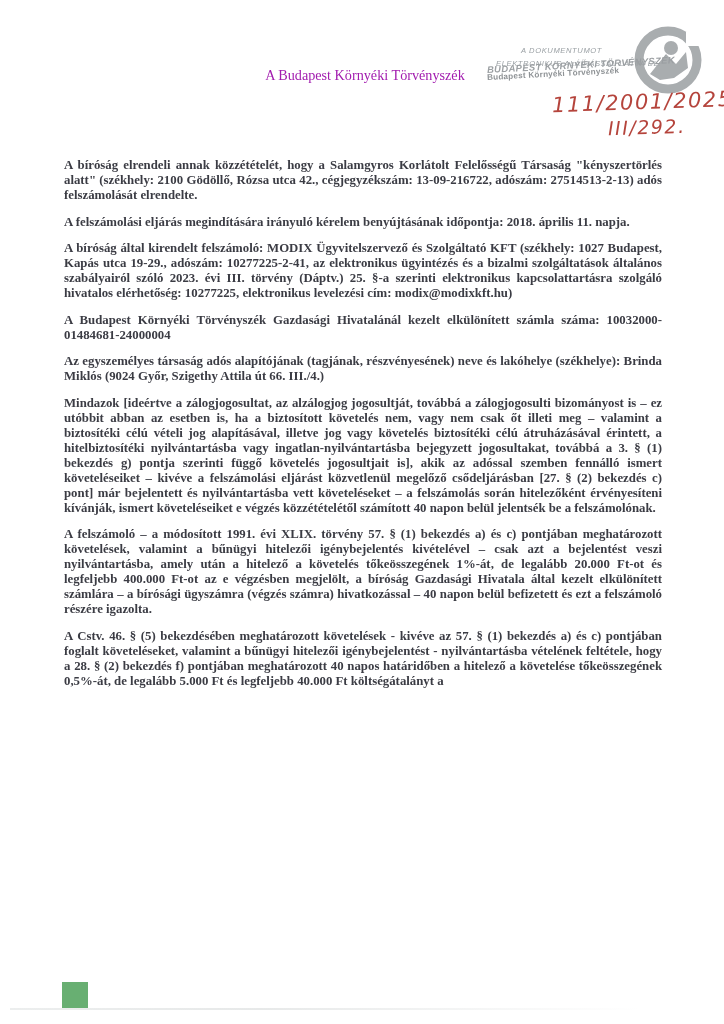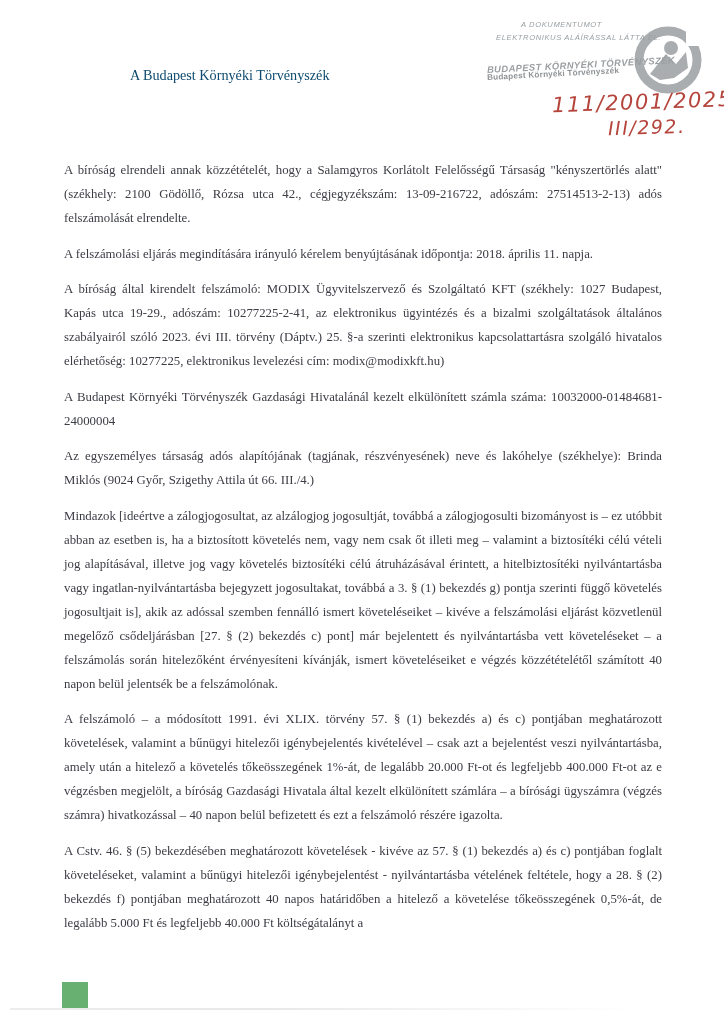--- a/index.html
+++ b/index.html
@@ -13,20 +13,21 @@
   }
   
   .stamp-note{
     position:absolute;
     color:#9aa0a4;
     font-family:"Liberation Sans", sans-serif;
     font-size:7.6px;
     letter-spacing:.6px;
     font-style:italic;
     white-space:nowrap;
+    margin-top:26px;
   }
   .stamp-note.l1{left:521px;top:20px;}
   .stamp-note.l2{left:496px;top:33px;}
   .court-stamp{
     position:absolute;
     color:#9b9fa2;
     font-family:"Liberation Sans", sans-serif;
     white-space:nowrap;
     transform:rotate(-3deg);
     transform-origin:left center;
@@ -41,44 +42,45 @@
     color:#8f9396;
   }
   .logo{
     position:absolute;left:630px;top:22px;width:76px;height:76px;
     opacity:.85;
   }
   
   .title-block{
     position:absolute;
     left:130px;top:66px;width:470px;
-    text-align:left;
+    text-align:center;
     font-size:14.2px;
     line-height:18px;
-    color:#0c4a6e;
+    color:#a21caf;
   }
   
   .handwriting{
     position:absolute;
     color:#b5443c;
     font-family:"DejaVu Sans", sans-serif;
     font-style:italic;
     transform:rotate(-2deg);
     letter-spacing:1.5px;
     white-space:nowrap;
   }
   .handwriting.hw1{left:552px;top:90px;font-size:21px;}
   .handwriting.hw2{left:608px;top:116px;font-size:19px;}
   
   .body-text{
     position:absolute;
     left:64px;top:158px;width:598px;
     font-size:12.8px;
-    line-height:24px;
+    line-height:15px;
     text-align:justify;
+    font-weight:bold;
   }
   .body-text p{margin:0 0 11.5px 0;padding:0;}
   
   .green-mark{
     position:absolute;
     left:62px;top:982px;
     width:26px;height:26px;
     background:#58a663;
     opacity:.9;
   }

